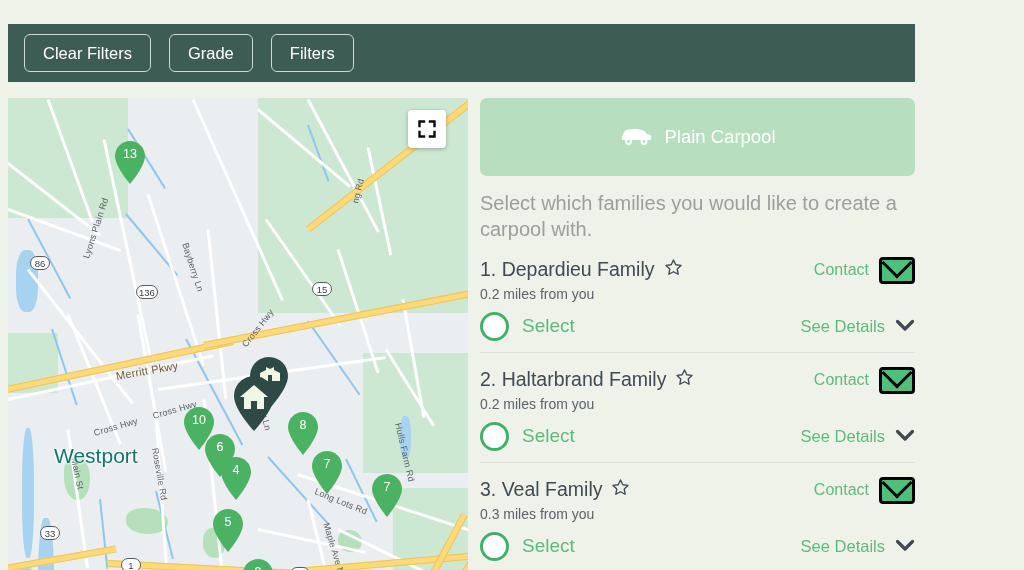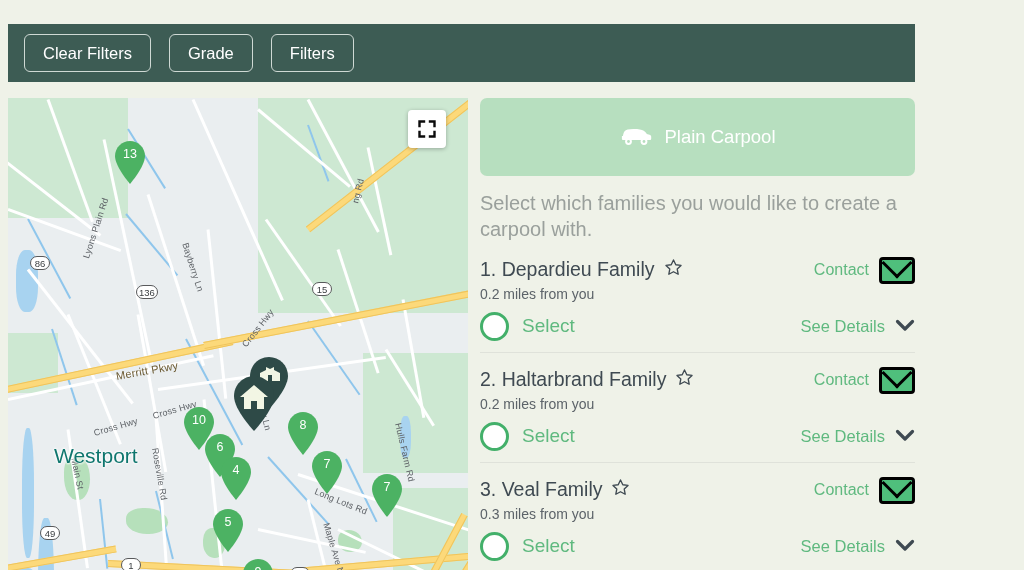--- a/index.html
+++ b/index.html
@@ -375,21 +375,21 @@
       <div class="maplabel" style="left:307px;top:388px;transform:rotate(22deg);">Long Lots Rd</div>
       <div class="maplabel" style="left:318px;top:420px;transform:rotate(73deg);">Maple Ave N</div>
 
       <div class="maplabel" style="left:347px;top:100px;transform:rotate(-76deg);">ng Rd</div>
 
       <div class="citylabel" style="left:46px;top:346px;">Westport</div>
 
       <div class="shield" style="left:22px;top:158px;">86</div>
       <div class="shield" style="left:128px;top:187px;">136</div>
       <div class="shield" style="left:304px;top:184px;">15</div>
-      <div class="shield" style="left:32px;top:428px;">49</div>
+      <div class="shield" style="left:32px;top:428px;">33</div>
       <div class="shield" style="left:113px;top:460px;">1</div>
 
       <div class="shield" style="left:282px;top:469px;">1</div>
 
       <div class="pin" style="left:105px;top:42px;">
         <svg width="34" height="45" viewBox="0 0 34 45">
             <path d="M17 1C8.7 1 2 7.7 2 16c0 10.5 15 28 15 28s15-17.5 15-28c0-8.3-6.7-15-15-15z" fill="#4cb263"></path>
           </svg>
         <div class="pin-num">13</div>
       </div>

